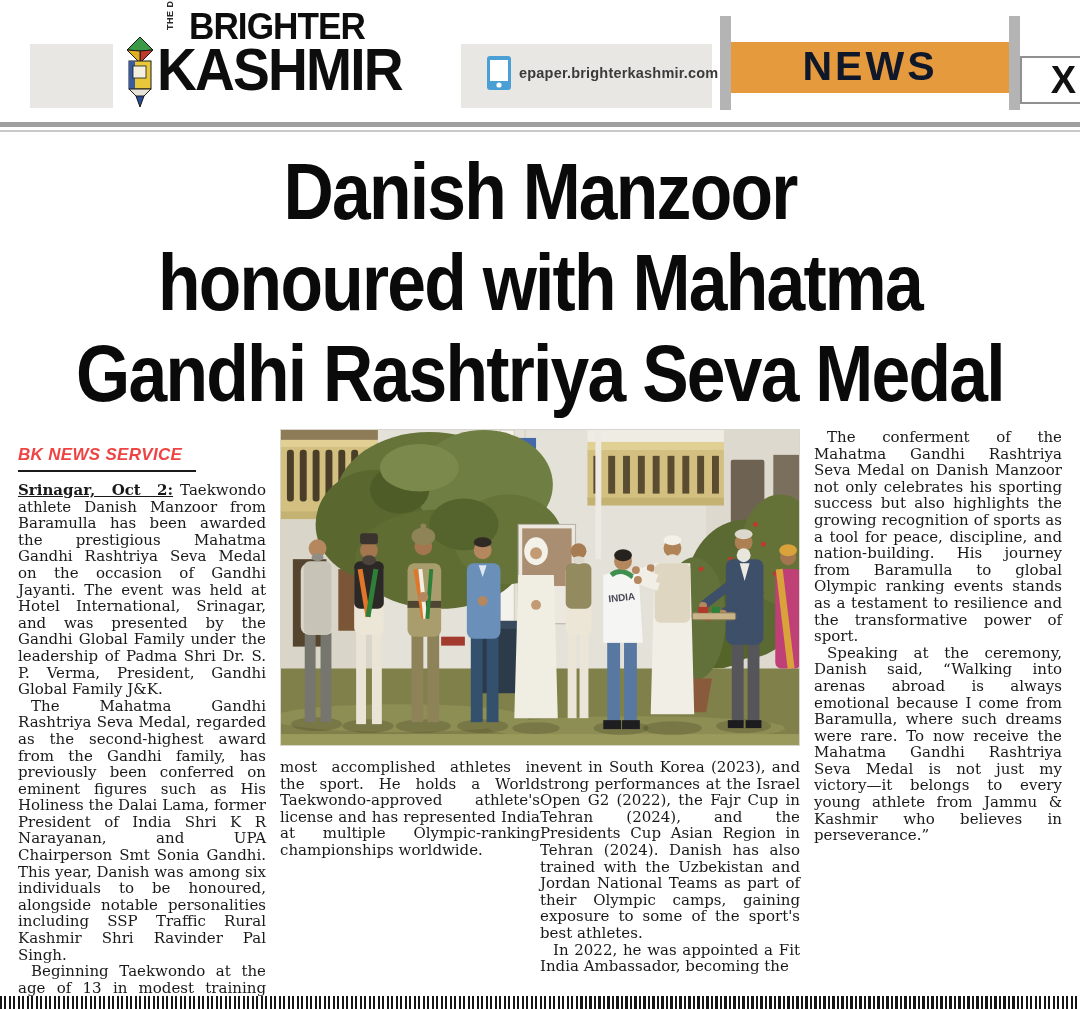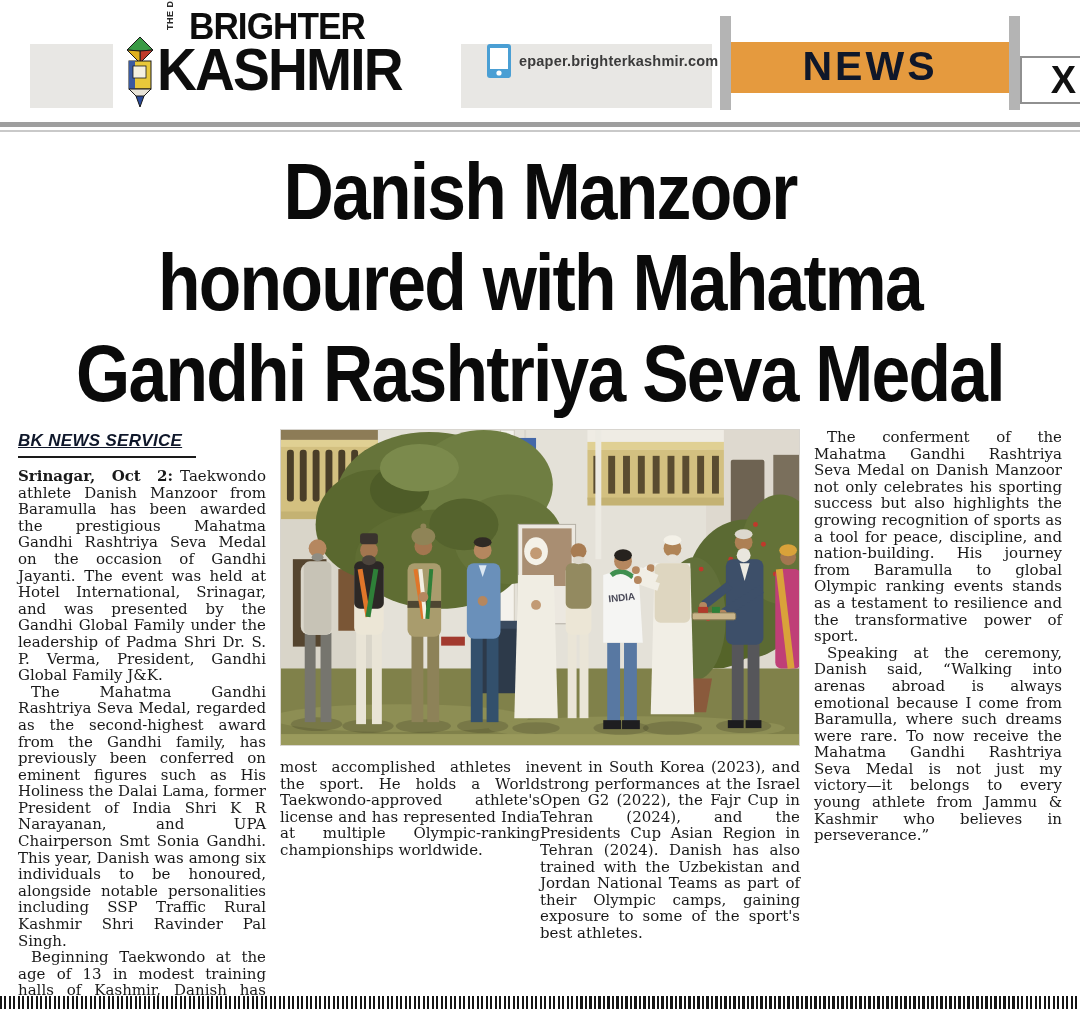--- a/index.html
+++ b/index.html
@@ -7,41 +7,41 @@
   .page{position:relative;width:1080px;height:1009px;background:#fff;}
 
   
   header{position:relative;height:122px;}
   .masthead-bar{position:absolute;left:30px;top:44px;width:682px;height:64px;background:#e8e7e4;}
   .logo-box{position:absolute;left:113px;top:6px;width:348px;height:102px;background:#fff;}
   .the-daily{position:absolute;left:62px;top:14px;font-size:9px;font-weight:bold;letter-spacing:.5px;color:#2a2a2a;transform:rotate(-90deg);transform-origin:left bottom;white-space:nowrap;}
   .brighter{position:absolute;left:76px;top:2px;font-size:37px;font-weight:bold;letter-spacing:-1px;color:#0d0d0d;transform:scaleX(.95);transform-origin:left;line-height:1;}
   .kashmir{position:absolute;left:44px;top:34px;font-size:60px;font-weight:bold;letter-spacing:-2px;color:#0d0d0d;transform:scaleX(.92);transform-origin:left;line-height:1;}
   .pencil{position:absolute;left:10px;top:30px;width:34px;height:72px;}
-  .epaper{position:absolute;left:487px;top:44px;display:flex;align-items:center;gap:8px;cursor:pointer;}
+  .epaper{position:absolute;left:487px;top:56px;display:flex;align-items:center;gap:8px;cursor:pointer;}
   .epaper span{font-size:14.5px;font-weight:bold;color:#3b3b3b;letter-spacing:.2px;}
   .vbar{position:absolute;top:16px;width:11px;height:94px;background:#b4b4b4;}
   .vbar1{left:720px;}
   .vbar2{left:1009px;}
   .news-badge{position:absolute;left:731px;top:42px;width:278px;height:51px;background:#e59a3e;color:#0f172a;font-size:41px;font-weight:bold;letter-spacing:3px;display:flex;align-items:center;justify-content:center;padding-bottom:3px;box-sizing:border-box;}
   .x-box{position:absolute;left:1020px;top:56px;width:60px;height:48px;background:#fff;border:2px solid #909090;border-right:none;display:flex;align-items:center;justify-content:flex-end;padding-right:4px;box-sizing:border-box;font-size:38px;font-weight:bold;color:#111;cursor:pointer;}
 
   .rule1{height:5px;background:#9e9e9e;margin:0;}
   .rule2{height:2px;background:#c9c9c9;margin-top:3px;}
 
   
   h1{margin:14px 0 10px 0;text-align:center;font-weight:bold;color:#0a0a0a;}
   h1 .hl{display:block;font-size:80px;line-height:91px;letter-spacing:-2px;transform:scaleX(.87);white-space:nowrap;}
 
   
   .article{display:grid;grid-template-columns:248px 520px 248px;column-gap:14px;margin:0 18px;}
-  .byline{font:italic bold 17px "Liberation Sans",sans-serif;color:#0f172a;margin:2px 0 10px 0;display:inline-block;border-bottom:2px solid #1a1a1a;padding:0 14px 5px 0;letter-spacing:.3px;text-decoration:underline;}
+  .byline{font:italic bold 17px "Liberation Sans",sans-serif;color:#ef4444;margin:16px 0 10px 0;display:inline-block;border-bottom:2px solid #1a1a1a;padding:0 14px 5px 0;letter-spacing:.3px;}
   .col p{font-family:"DejaVu Serif",serif;font-size:15px;line-height:16.6px;text-align:justify;margin:0;color:#191919;}
   .col p.ind{text-indent:13px;}
-  .col p b{margin-right:7px;}
+  .col p b{margin-right:7px;text-decoration:underline;}
   .midwrap{display:flex;flex-direction:column;}
   .photo{margin:0 0 13px 0;border:1px solid #d8d5cf;line-height:0;}
   .photo svg{width:518px;height:315px;display:block;}
   .midcols{display:grid;grid-template-columns:1fr 1fr;}
 
   
   .ticker{position:absolute;left:0;right:0;bottom:0;height:13px;background:repeating-linear-gradient(to right,#161616 0px,#161616 2px,#ffffff 2px,#ffffff 4.5px);}
 </style>
 </head>
 <body>
@@ -328,20 +328,21 @@
           </g>
         </svg>
       </figure>
 
       <div class="midcols">
         <div class="col">
           <p>most accomplished athletes in the sport. He holds a World Taekwondo-approved athlete's license and has represented India at multiple Olympic-ranking championships worldwide.</p>
         </div>
         <div class="col">
           <p>event in South Korea (2023), and strong performances at the Israel Open G2 (2022), the Fajr Cup in Tehran (2024), and the Presidents Cup Asian Region in Tehran (2024). Danish has also trained with the Uzbekistan and Jordan National Teams as part of their Olympic camps, gaining exposure to some of the sport's best athletes.</p>
+          <p class="ind">In 2022, he was appointed a Fit India Ambassador, becoming the</p>
         </div>
       </div>
     </section>
 
     <section class="col">
       <p class="ind">The conferment of the Mahatma Gandhi Rashtriya Seva Medal on Danish Manzoor not only celebrates his sporting success but also highlights the growing recognition of sports as a tool for peace, discipline, and nation-building. His journey from Baramulla to global Olympic ranking events stands as a testament to resilience and the transformative power of sport.</p>
       <p class="ind">Speaking at the ceremony, Danish said, “Walking into arenas abroad is always emotional because I come from Baramulla, where such dreams were rare. To now receive the Mahatma Gandhi Rashtriya Seva Medal is not just my victory—it belongs to every young athlete from Jammu &amp; Kashmir who believes in perseverance.”</p>
     </section>
 
   </main>

